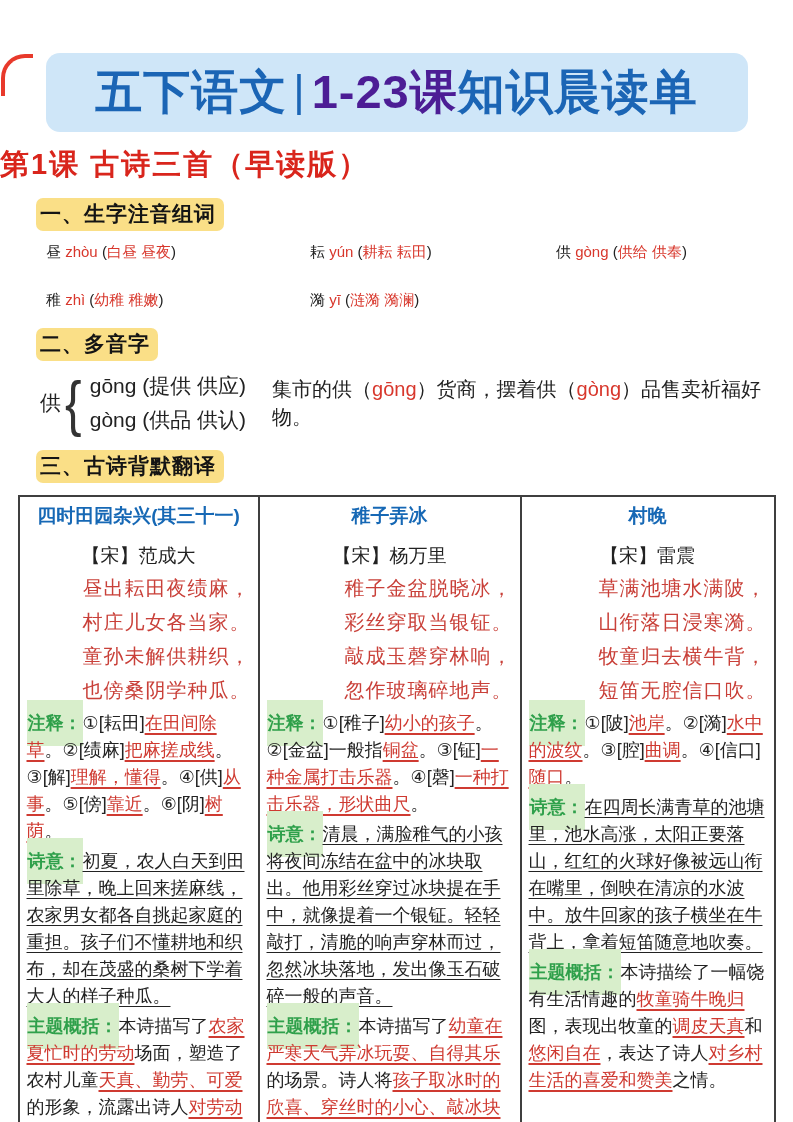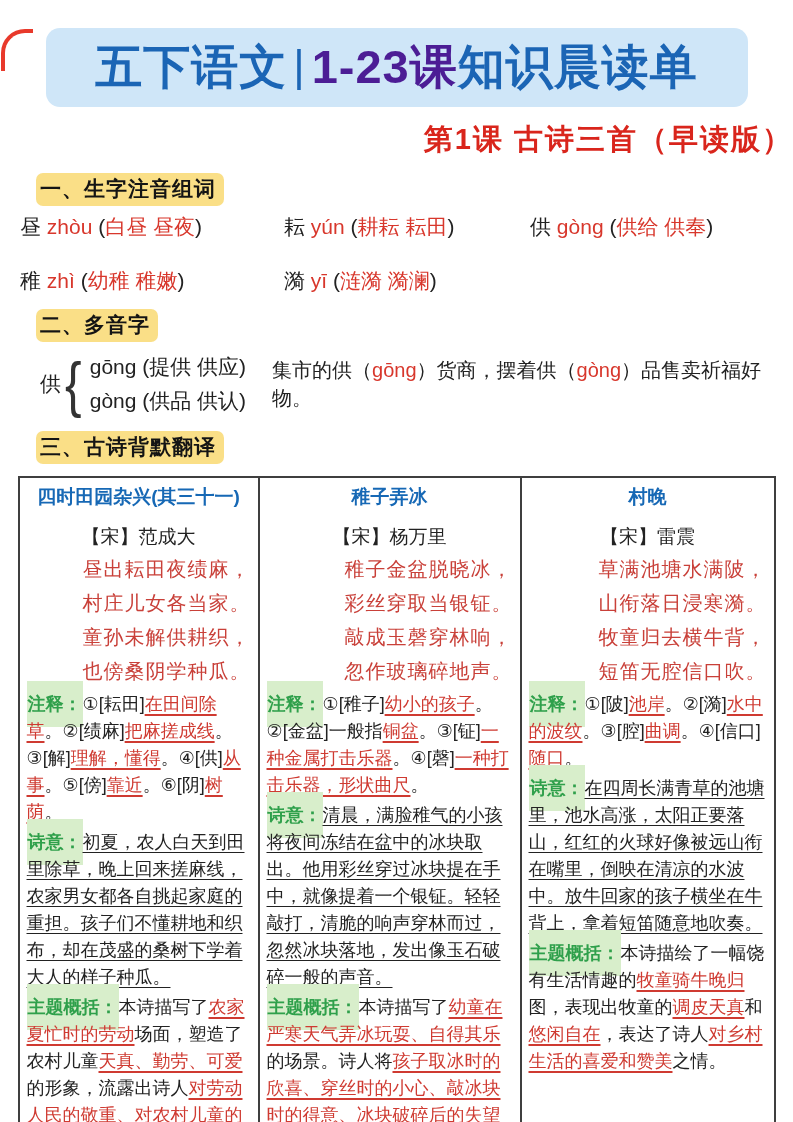--- a/index.html
+++ b/index.html
@@ -4,37 +4,37 @@
 <style>
   * { margin:0; padding:0; box-sizing:border-box; }
   html,body { width:793px; height:1122px; background:#ffffff; overflow:hidden;
     font-family:"Liberation Sans","DejaVu Sans",sans-serif; }
   .page { position:relative; width:793px; height:1122px; background:#fff; }
 
   .corner { position:absolute; left:1px; top:1px; width:32px; height:42px;
     border-left:4px solid #e8392b; border-top:4px solid #e8392b;
     border-top-left-radius:24px; }
 
-  .banner { margin:28px auto 0; width:702px; height:79px; background:#cfe6f8;
+  .banner { margin:53px auto 0; width:702px; height:79px; background:#cfe6f8;
     border-radius:14px; display:flex; align-items:center; justify-content:center;
     font-weight:bold; font-size:47px; letter-spacing:1px; white-space:nowrap; }
   .b-blue { color:#1b65b5; }
   .b-sep  { color:#1b65b5; font-weight:normal; margin:0 6px 4px; font-size:44px; }
   .b-red  { color:#4c1d95; }
 
-  .subtitle { margin-top:13px; text-align:right; color:#d9251c;
+  .subtitle { margin-top:13px; text-align:left; color:#d9251c;
     font-weight:bold; font-size:29px; letter-spacing:2px; }
 
   .sec-heading { display:inline-block; margin:13px 0 4px 36px;
     background:#fadf87; color:#141414; font-weight:bold; font-size:21px;
     padding:2px 8px 3px 4px; letter-spacing:1px;border-radius:7px; }
 
-  .pinyin-grid { margin:2px 0 0 20px; display:grid;
-    grid-template-columns:264px 246px 1fr; row-gap:24px;
-    font-size:21px; line-height:30px; }
+  .pinyin-grid { margin:2px 0 0 46px; display:grid;
+    grid-template-columns:264px 246px 1fr; row-gap:18px;
+    font-size:15px; line-height:30px; }
   .pinyin-entry { white-space:nowrap; }
 
   .duoyin { margin:4px 0 0 40px; display:flex; align-items:center; }
   .dy-char { font-size:21px; color:#222; margin-right:2px; }
   .dy-brace { font-size:62px; font-weight:200; color:#333; line-height:64px;
     margin-right:6px; transform:scaleX(.8); }
   .dy-readings { font-size:21px; color:#222; line-height:34px; white-space:nowrap; }
   .dy-sentence { margin-left:26px; font-size:20px; color:#222; line-height:28px; }
 
   .poems { margin:8px auto 0; width:756px; border-collapse:collapse;

